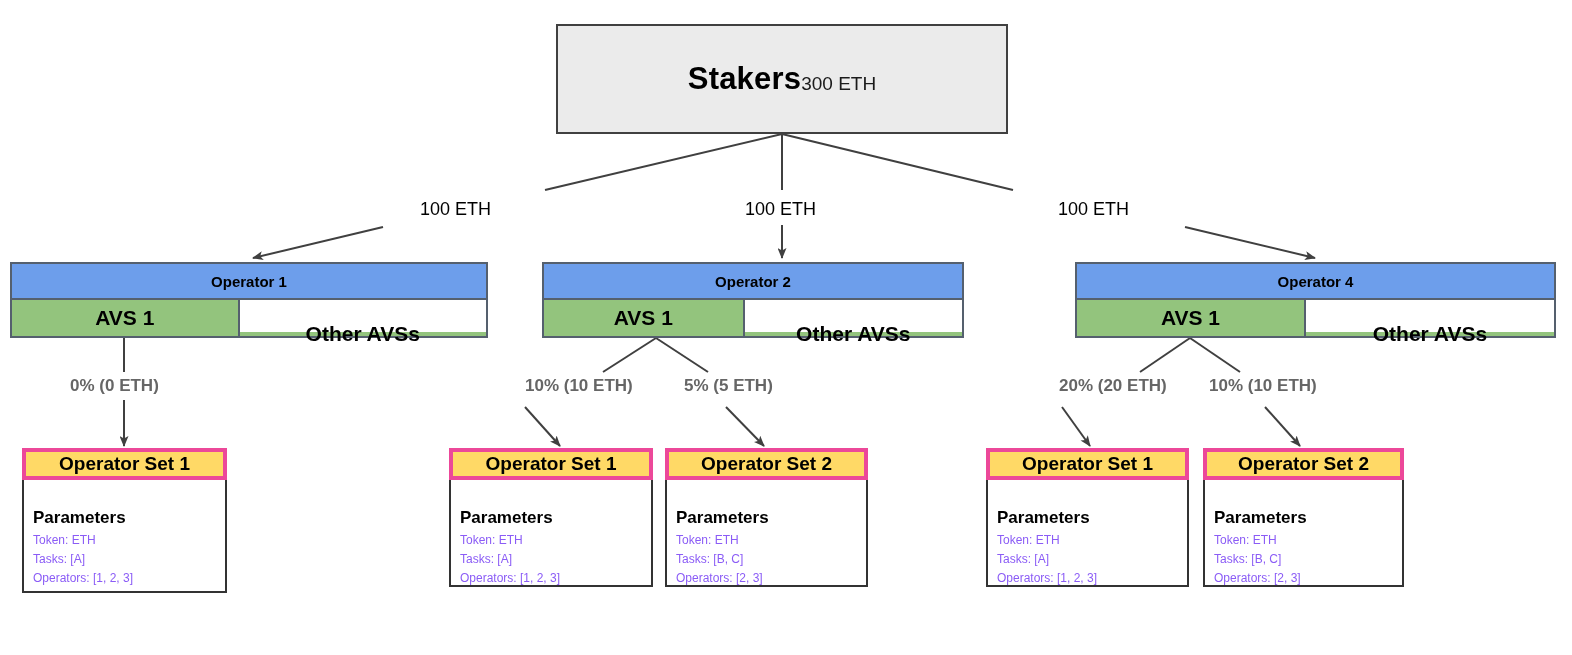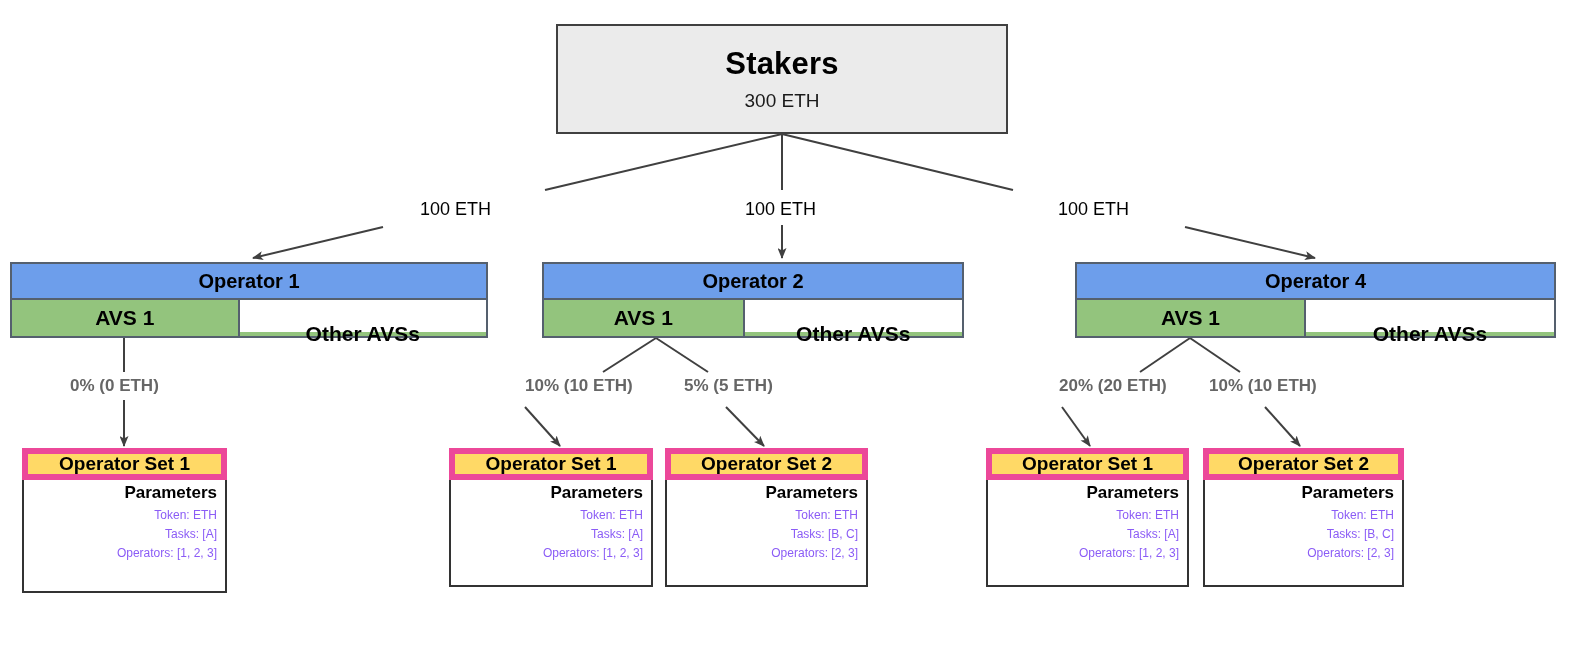--- a/index.html
+++ b/index.html
@@ -32,21 +32,21 @@
   .stakers-box {
     position: absolute;
     left: 556px;
     top: 24px;
     width: 452px;
     height: 110px;
     background: #ebebeb;
     border: 2px solid #404040;
     box-sizing: border-box;
     display: flex;
-    flex-direction: column;
+    flex-direction: row;
     align-items: center;
     justify-content: center;
   }
   .stakers-title {
     font-size: 31px;
     font-weight: bold;
     color: #000000;
     line-height: 1.1;
     letter-spacing: 0.2px;
   }
@@ -65,21 +65,21 @@
     box-sizing: border-box;
   }
   .op-header {
     height: 38px;
     background: #6d9eeb;
     border: 2px solid #55606e;
     box-sizing: border-box;
     display: flex;
     align-items: center;
     justify-content: center;
-    font-size: 20px;
+    font-size: 15px;
     font-weight: bold;
     color: #000000;
   }
   .op-avsrow {
     height: 38px;
     display: flex;
     box-sizing: border-box;
     border: 2px solid #55606e;
     border-top: none;
   }
@@ -124,36 +124,35 @@
   }
 
   
   .opset {
     position: absolute;
     box-sizing: border-box;
   }
   .opset-header {
     height: 32px;
     background: #ffd966;
-    border: 6px solid #ec4899;
+    border: 4px solid #ec4899;
     box-sizing: border-box;
     display: flex;
     align-items: center;
     justify-content: center;
     font-size: 19px;
     font-weight: bold;
     color: #000000;
   }
   .opset-body {
     background: #ffffff;
     border: 2px solid #333333;
     border-top: none;
     box-sizing: border-box;
-    padding: 0 8px 8px 9px;
-    text-align: right;
+    padding: 25px 8px 8px 9px;
   }
   .opset-body .param-title {
     font-size: 17px;
     font-weight: bold;
     color: #000000;
     line-height: 1.55;
   }
   .opset-body .param-line {
     font-size: 12px;
     color: #8b5cf6;

